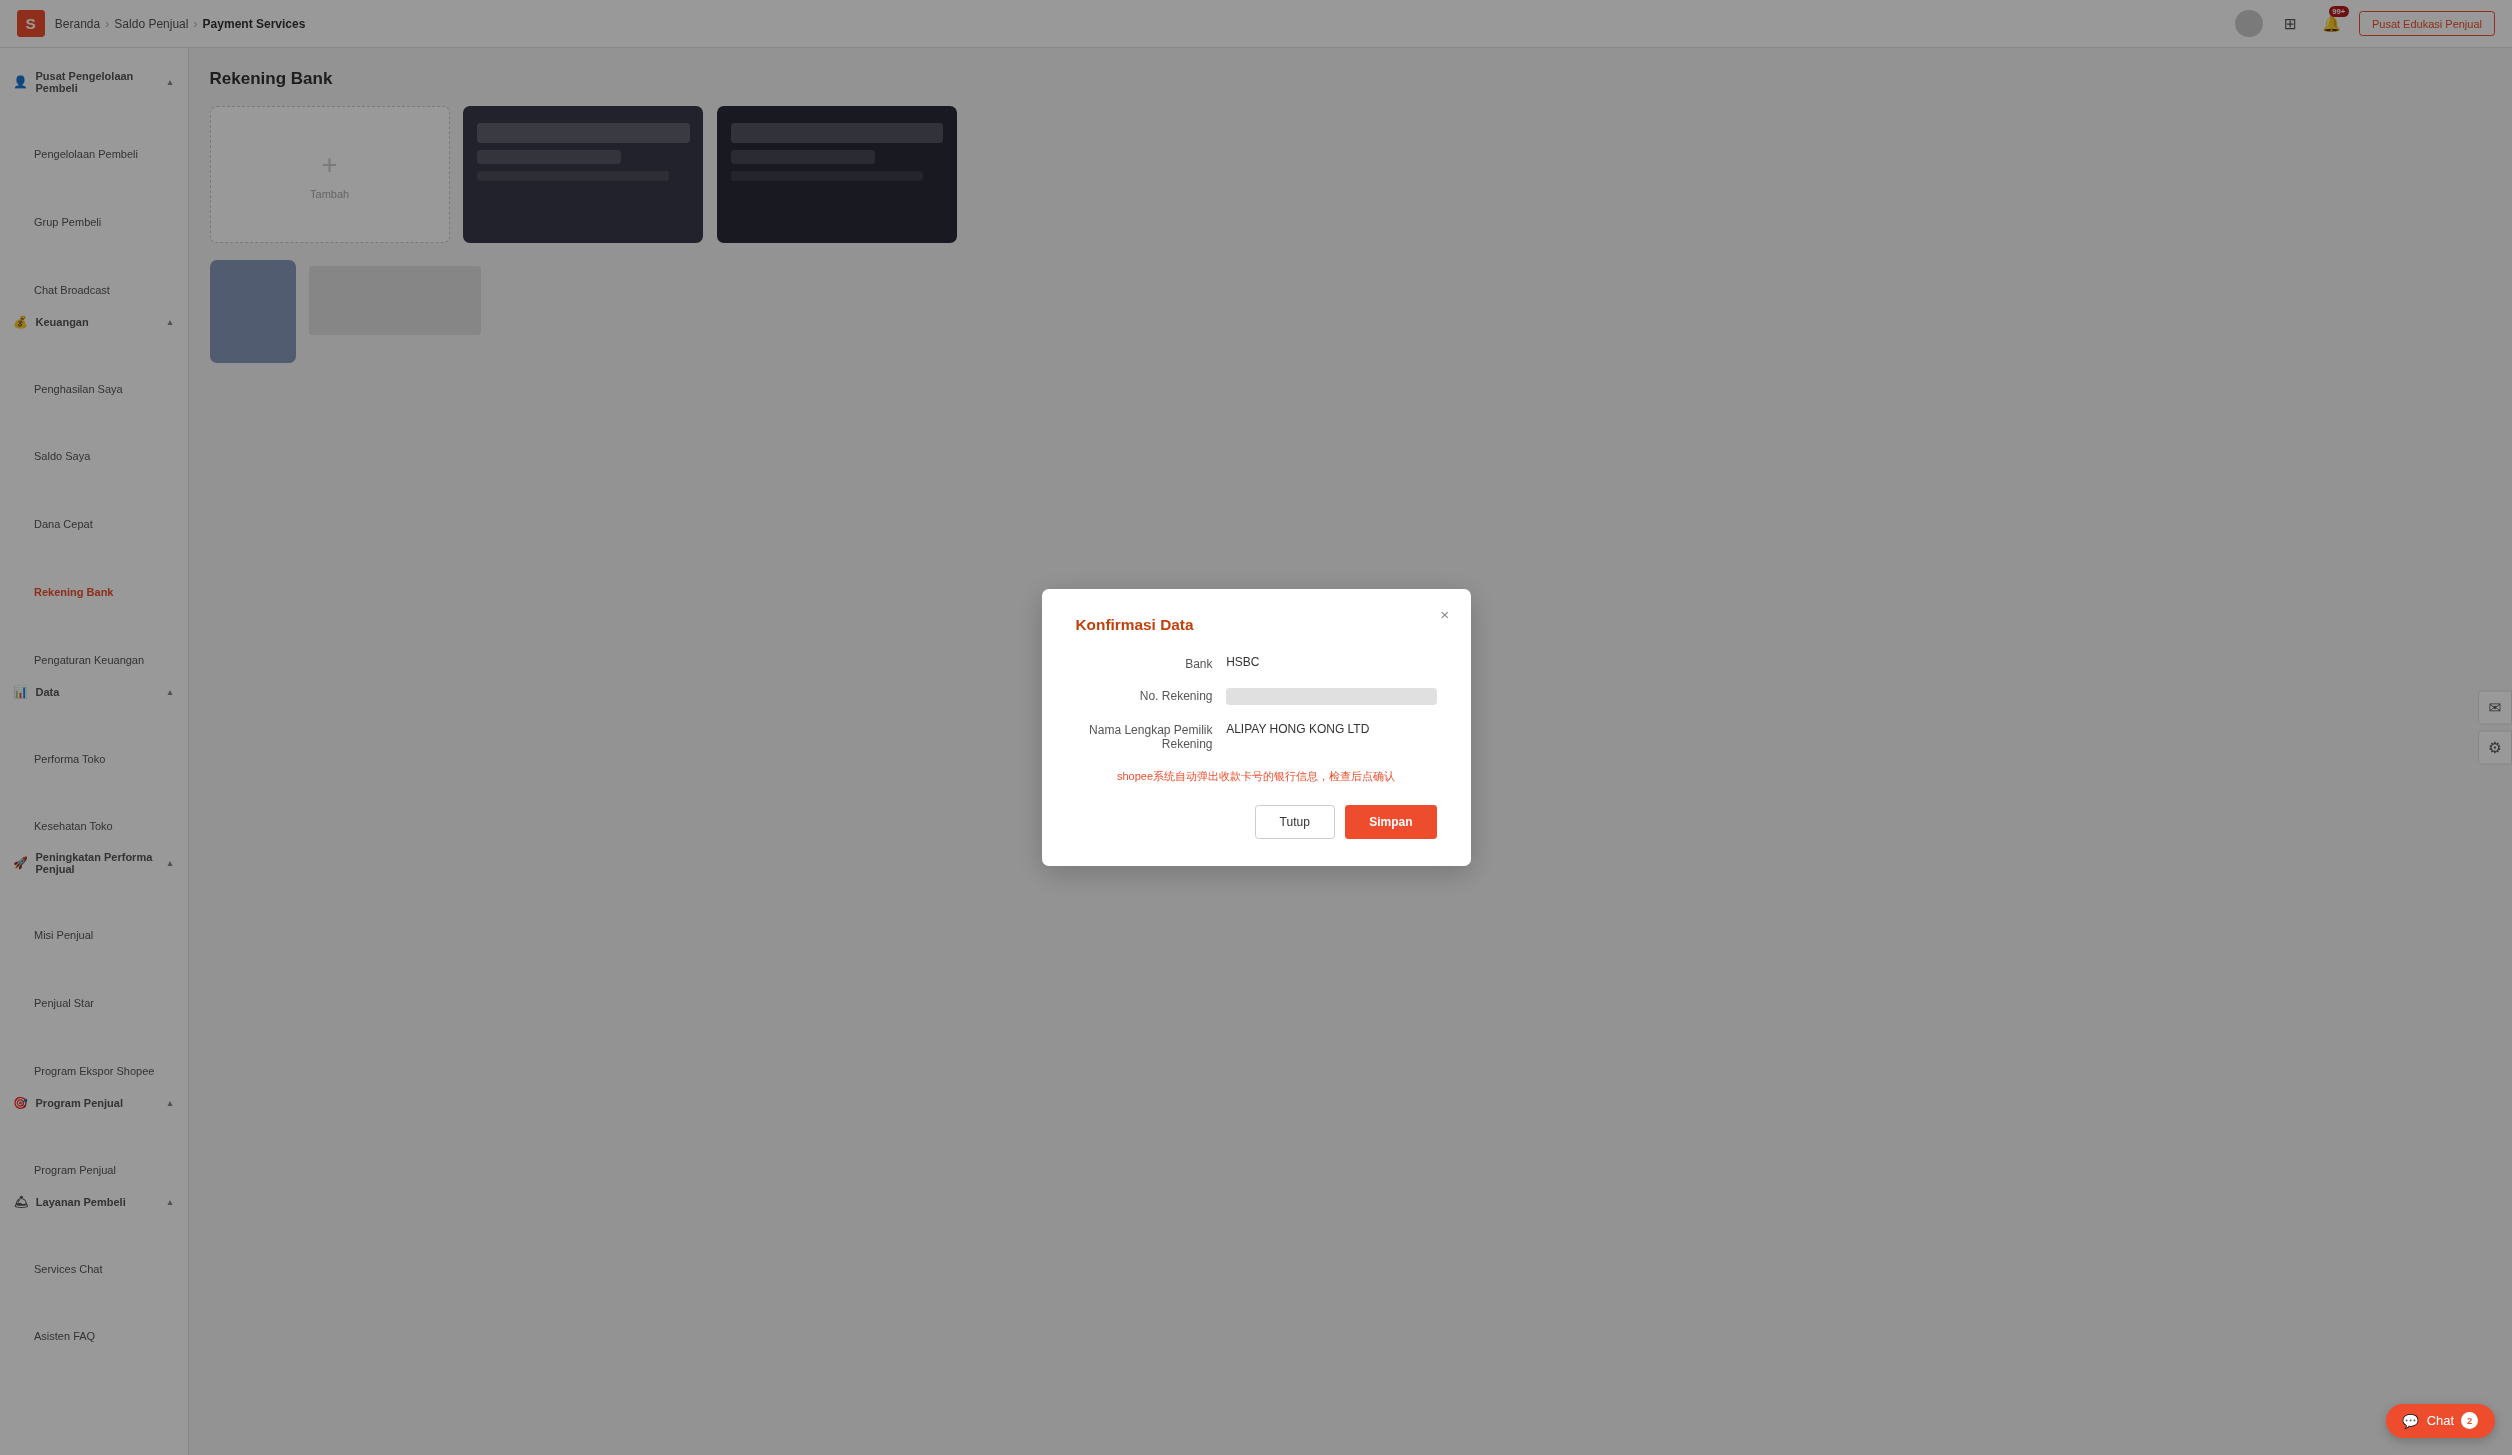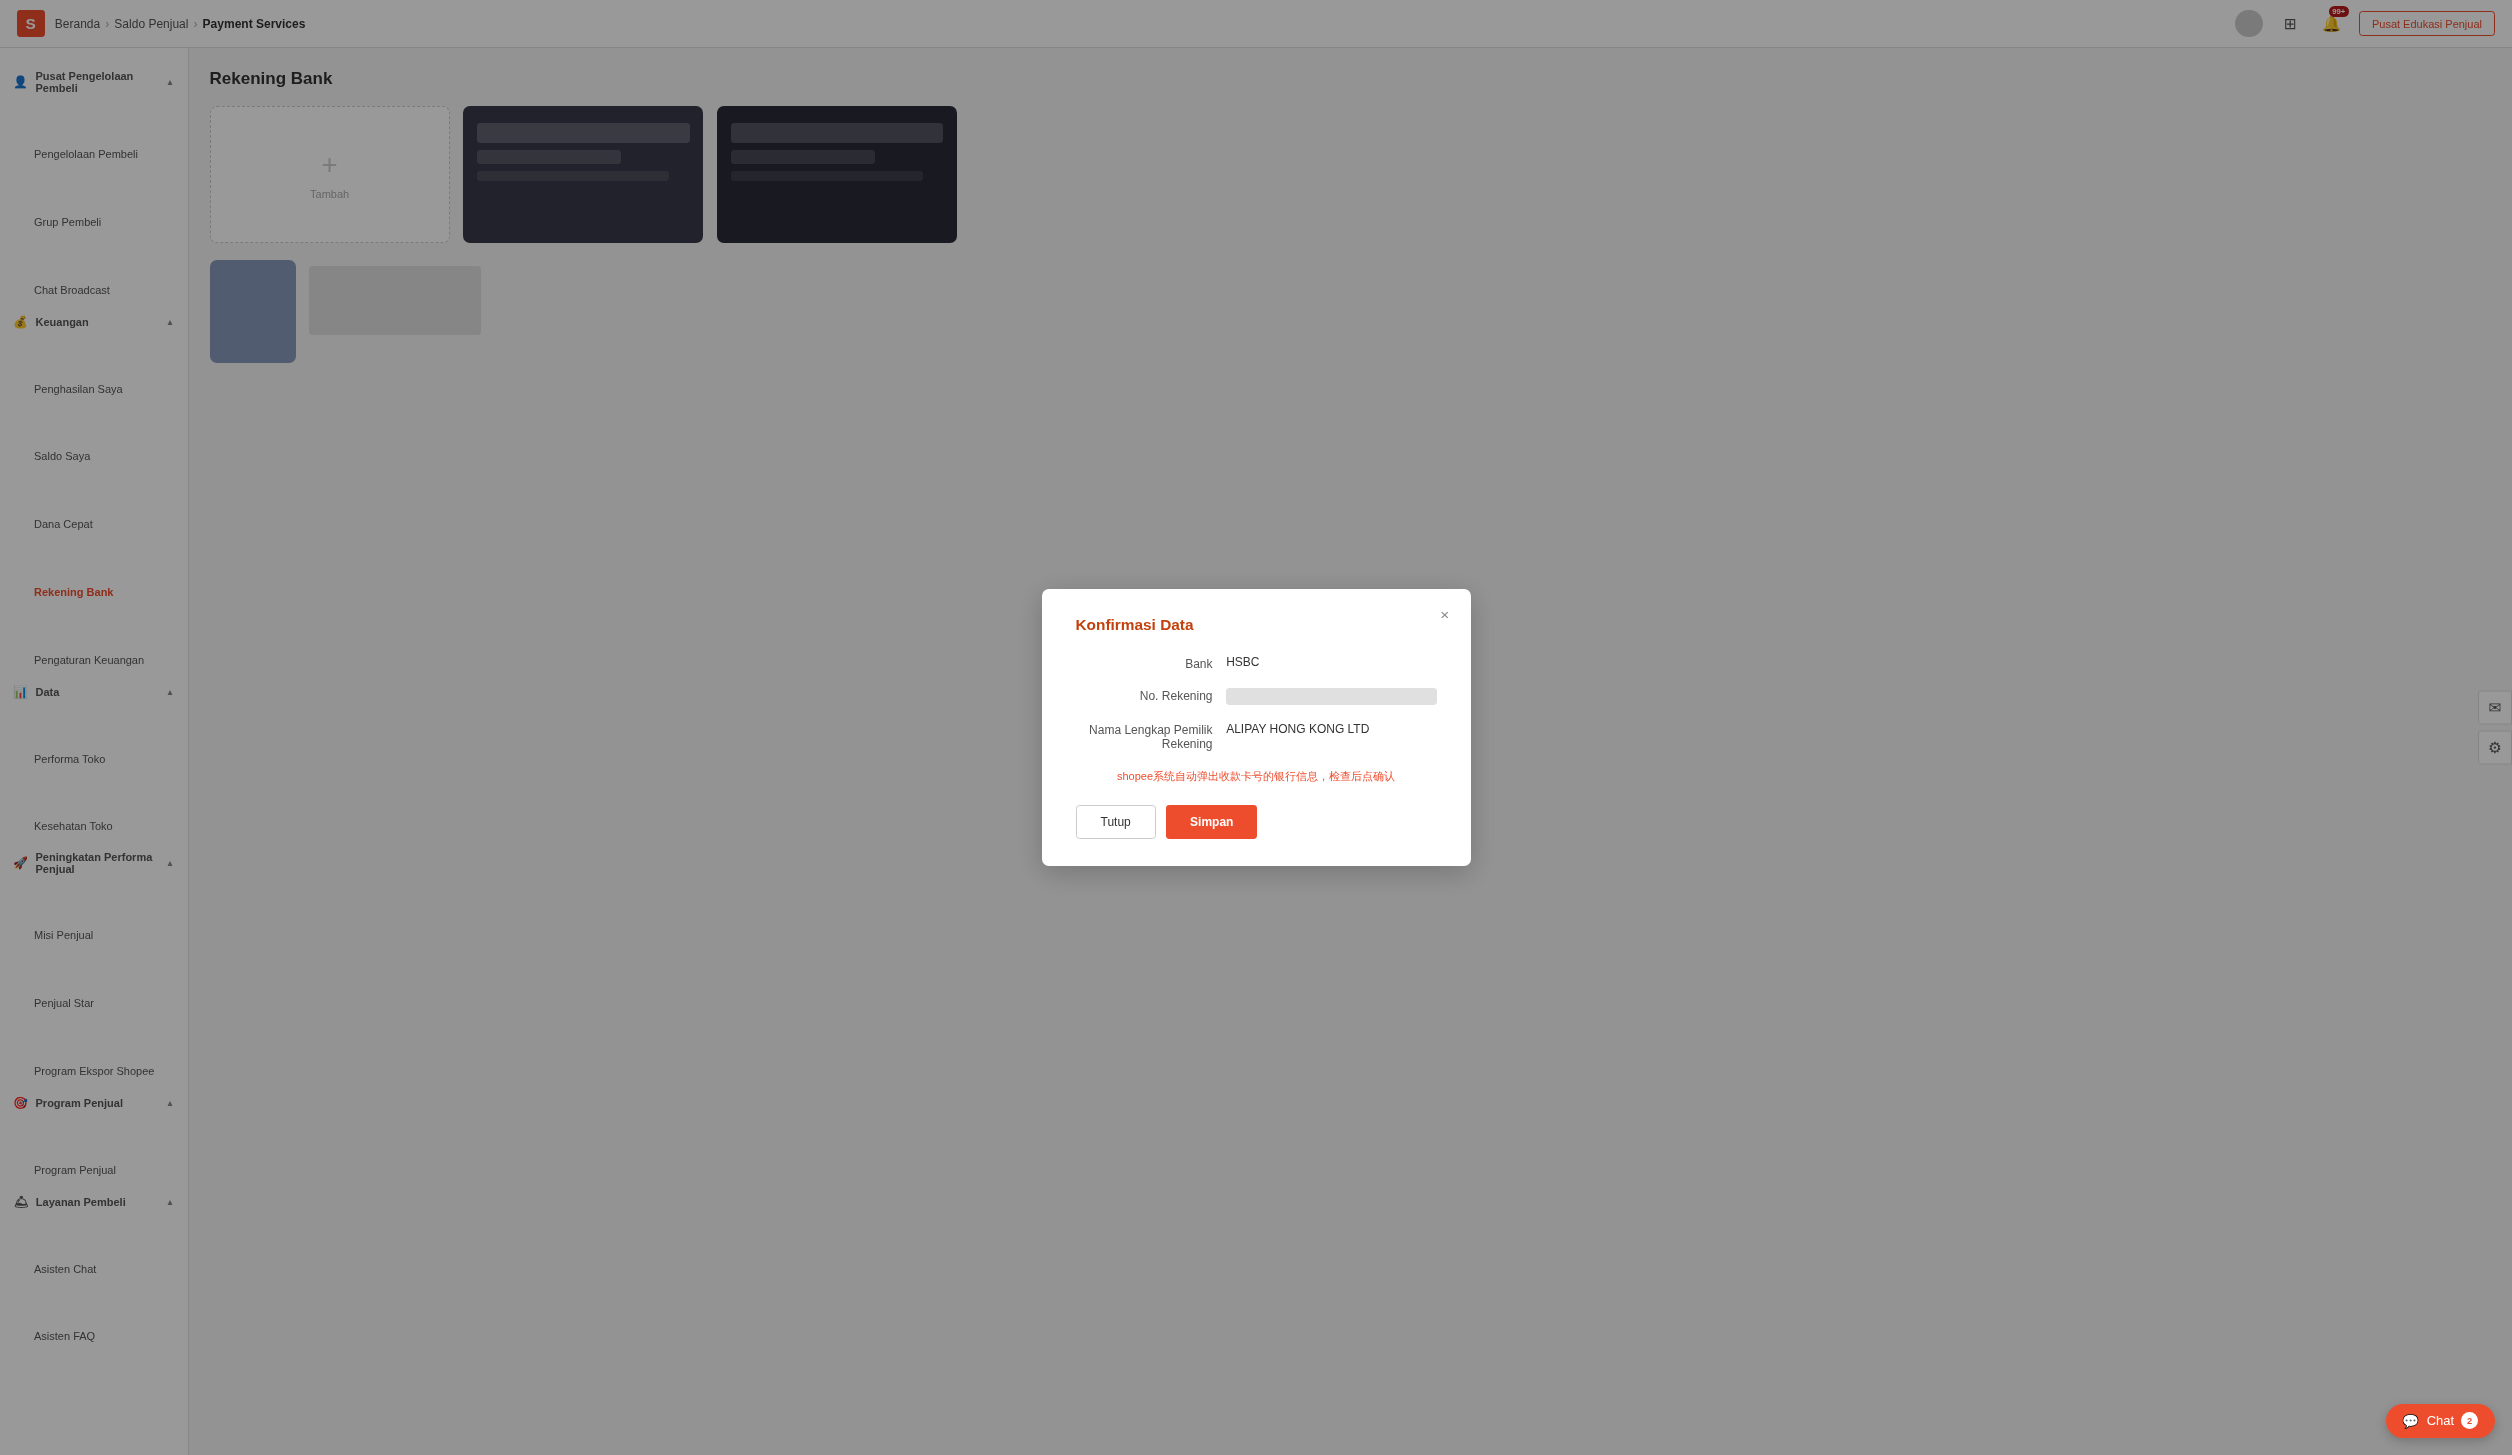--- a/index.html
+++ b/index.html
@@ -181,21 +181,21 @@
       font-size: 12px; color: #333; flex: 1;
     }
     .modal-value.blurred {
       background: #e0e0e0; border-radius: 3.4px; height: 17px; width: 103px;
     }
     .modal-notice {
       color: #ee4d2d; font-size: 11px; text-align: center; margin: 13.7px 0 20.6px;
       line-height: 1.5;
     }
     .modal-actions {
-      display: flex; justify-content: flex-start; gap: 10.3px;
+      display: flex; justify-content: flex-end; gap: 10.3px;
     }
     .btn-tutup {
       padding: 8.6px 24px; border: 0.9px solid #ccc; background: white;
       border-radius: 3.4px; cursor: pointer; font-size: 12px; color: #333;
     }
     .btn-simpan {
       padding: 8.6px 24px; background: #ee4d2d; border: none;
       border-radius: 3.4px; cursor: pointer; font-size: 12px; color: white; font-weight: 600;
     }
 
@@ -322,21 +322,21 @@
     </div>
 
     <div class="sidebar-section">
       <div class="sidebar-section-header">
         <div class="sidebar-section-title">
           <span class="icon">🛎</span>
           <span>Layanan Pembeli</span>
         </div>
         <span class="sidebar-arrow">▲</span>
       </div>
-      <div class="sidebar-item">Asisten Chat</div>
+      <div class="sidebar-item">Services Chat</div>
       <div class="sidebar-item">Asisten FAQ</div>
     </div>
 
   </aside>
 
   <main class="main">
     <h1 class="page-title">Rekening Bank</h1>
 
     <div class="bank-cards-row">
 

